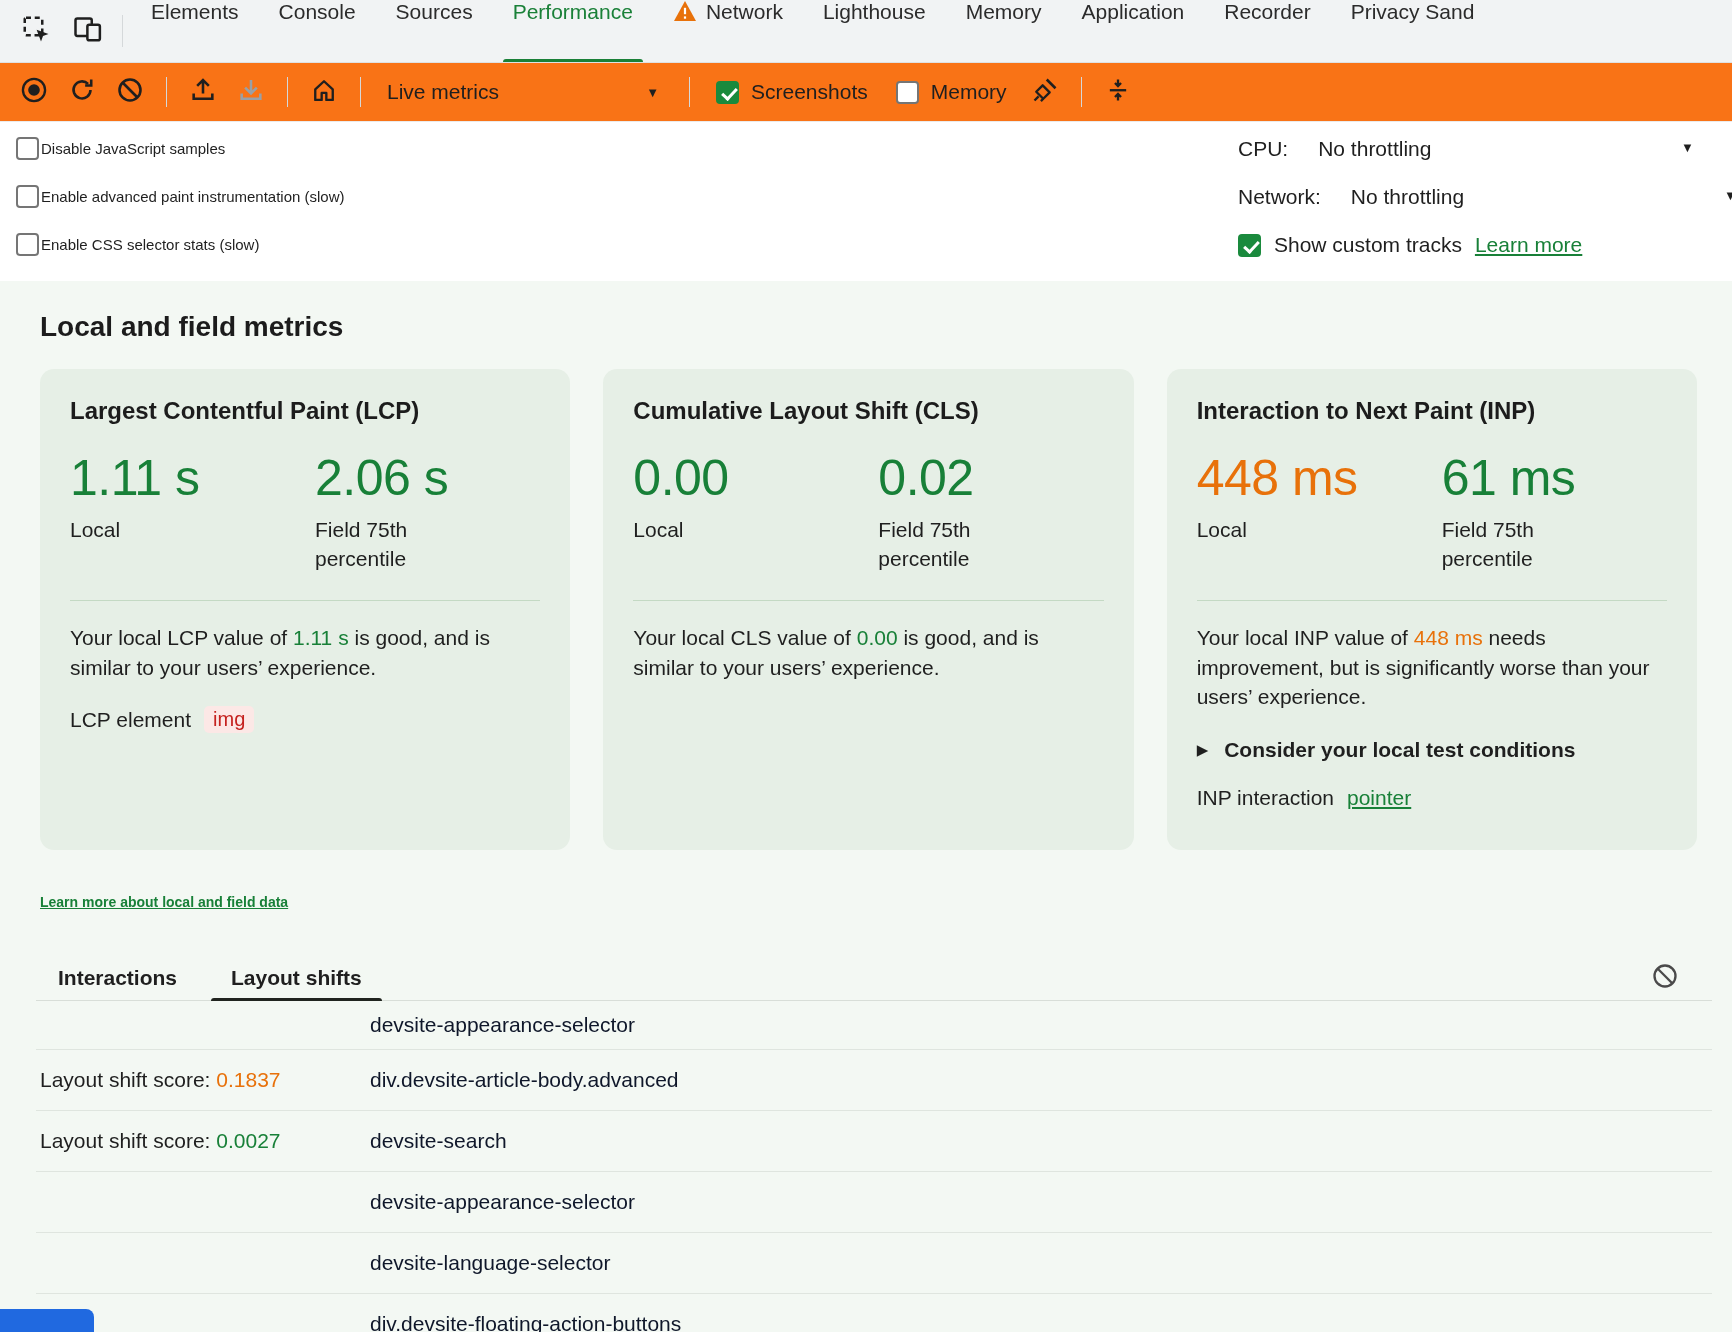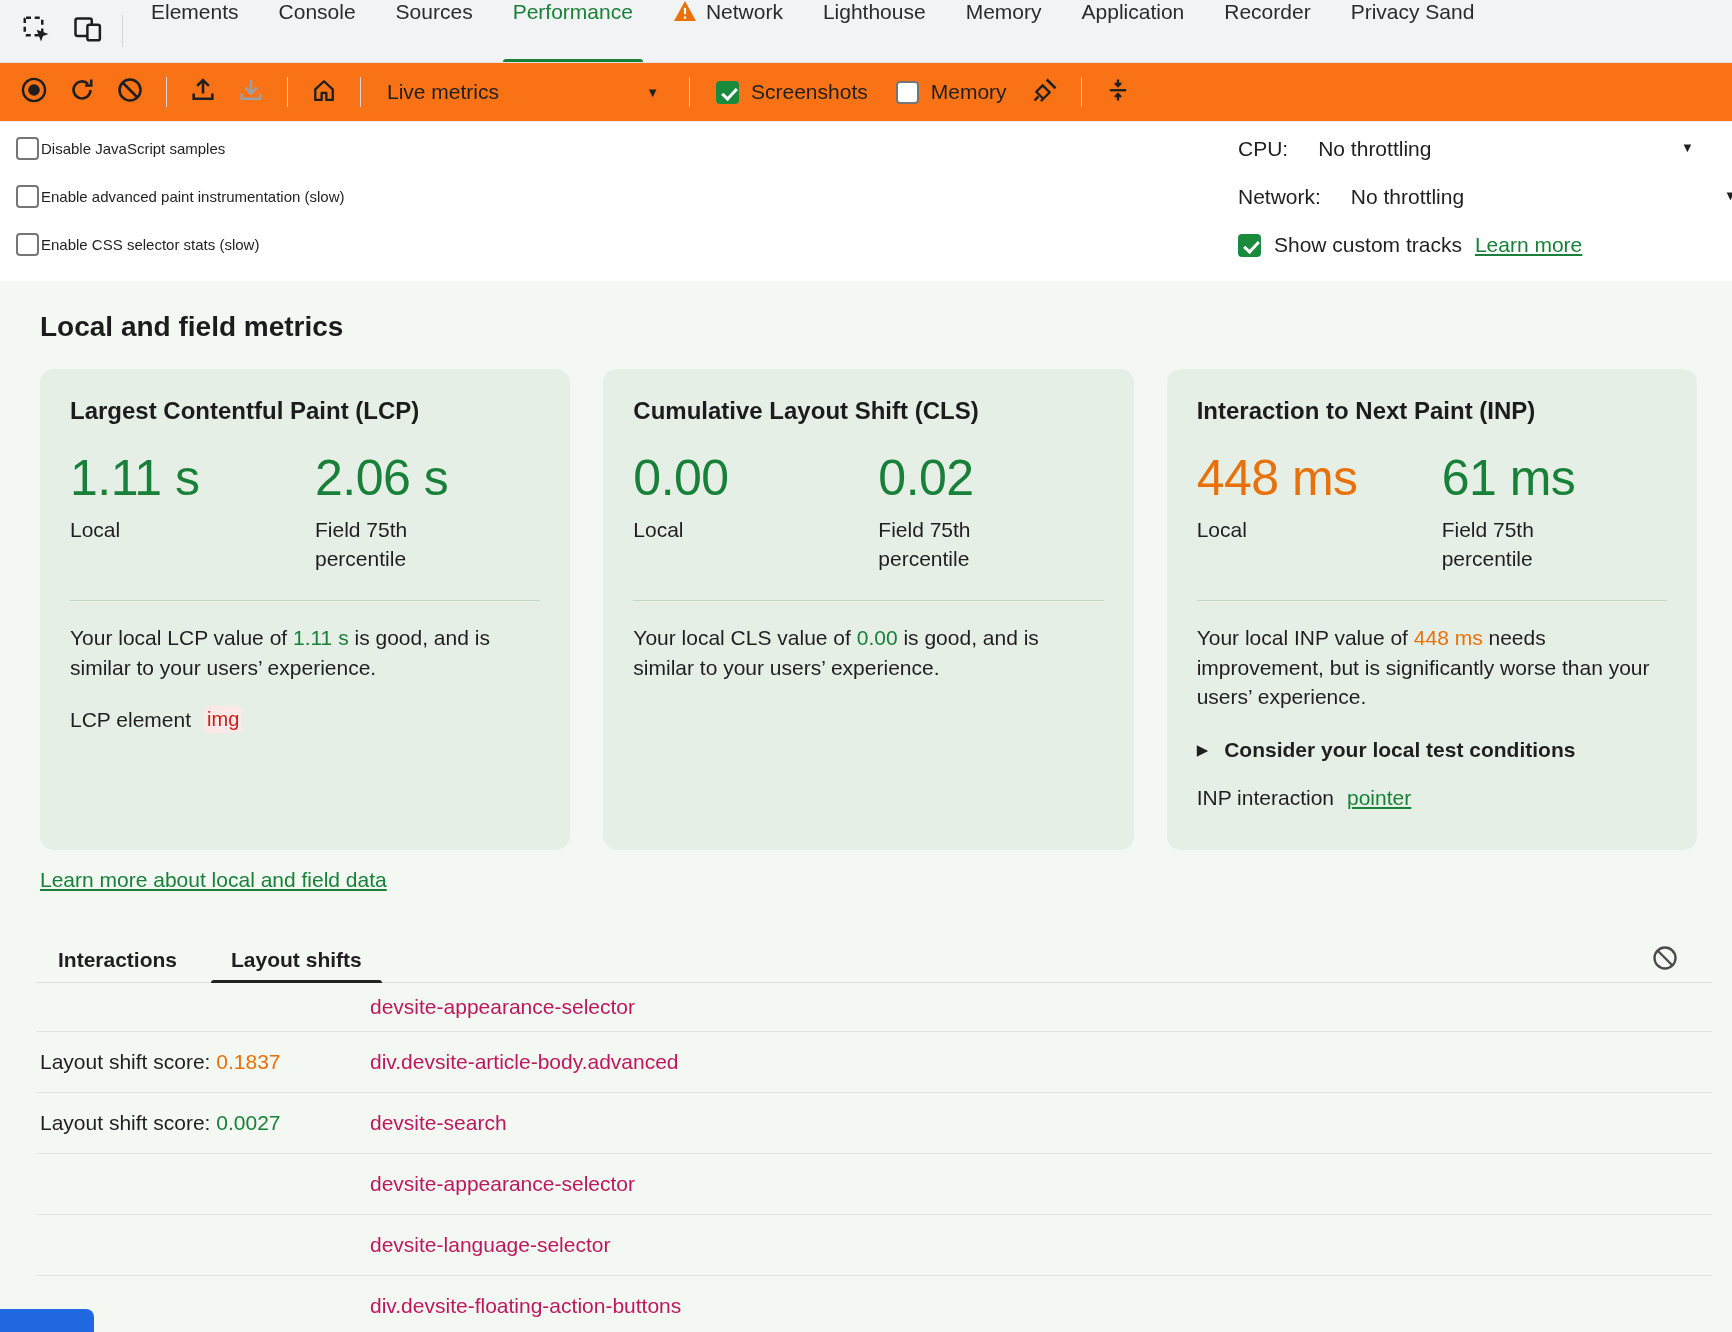--- a/index.html
+++ b/index.html
@@ -66,40 +66,40 @@
   .vals { display:flex; margin-top:26px; }
   .val-col-local { width:245px; flex:none; }
   .val-col-field { flex:1; }
   .metric-value { font-size:50px; line-height:1.08; letter-spacing:-0.5px; }
   .good { color:#188038; }
   .warn { color:#e8710a; }
   .val-label { font-size:21px; line-height:1.4; margin-top:10px; color:#1f1f1f; max-width:170px; }
   .card-divider { border:none; border-top:1px solid #c4d9c4; margin:26px 0 0; }
   .card-desc { margin-top:22px; font-size:21px; line-height:1.42; color:#1f1f1f; }
   .card-footer { margin-top:24px; display:flex; align-items:center; gap:13px; font-size:21px; }
-  .chip { background:#fce8e6; color:#c5221f; border-radius:5px; padding:2px 3px; font-size:20px; }
+  .chip { background:#fce8e6; color:#c5221f; border-radius:5px; padding:2px 9px; font-size:20px; }
   .details-row { margin-top:26px; display:flex; align-items:center; gap:16px; font-size:21px; font-weight:600; }
   .tri { font-size:15px; }
 
-  .learn-more-block { margin:18px 0 0 40px; font-size:21px; }
+  .learn-more-block { margin:44px 0 0 40px; font-size:14px;font-weight:bold; }
 
   
   .log-tabs { position:relative; margin:46px 20px 0 36px; height:45px; display:flex; align-items:stretch; border-bottom:1px solid #d8ded8; }
   .log-tab { padding:0 22px; display:flex; align-items:center; font-size:21px; font-weight:600; color:#1f1f1f; position:relative; }
   .log-tab + .log-tab { margin-left:10px; }
   .log-tab.active::after { content:""; position:absolute; left:2px; right:2px; bottom:-1px; height:3px; background:#20241f; border-radius:3px 3px 0 0; }
   .log-clear { position:absolute; right:30px; top:5px; width:34px; height:34px; display:flex; align-items:center; justify-content:center; }
 
   .log-table { margin:0 20px 0 36px; }
   .log-row { position:relative; height:61px; border-bottom:1px solid #dfe5df; display:flex; align-items:center; font-size:21px; }
   .log-row.short { height:49px; }
   .row-score { padding-left:4px; color:#1f1f1f; }
   .score-warn { color:#e8710a; }
   .score-good { color:#188038; }
-  .row-el { position:absolute; left:334px; color:#be185d; cursor:pointer; }
+  .row-el { position:absolute; left:334px; color:#0f172a; cursor:pointer; }
 
   .status-bubble { position:absolute; left:0; bottom:0; width:94px; height:23px; background:#2069e0; border-top-right-radius:8px; z-index:5; }
 </style>
 </head>
 <body>
 
 <div class="tabbar">
   <button class="tb-iconbtn">
     <span>
       <svg width="30" height="30" viewBox="0 0 24 24">

